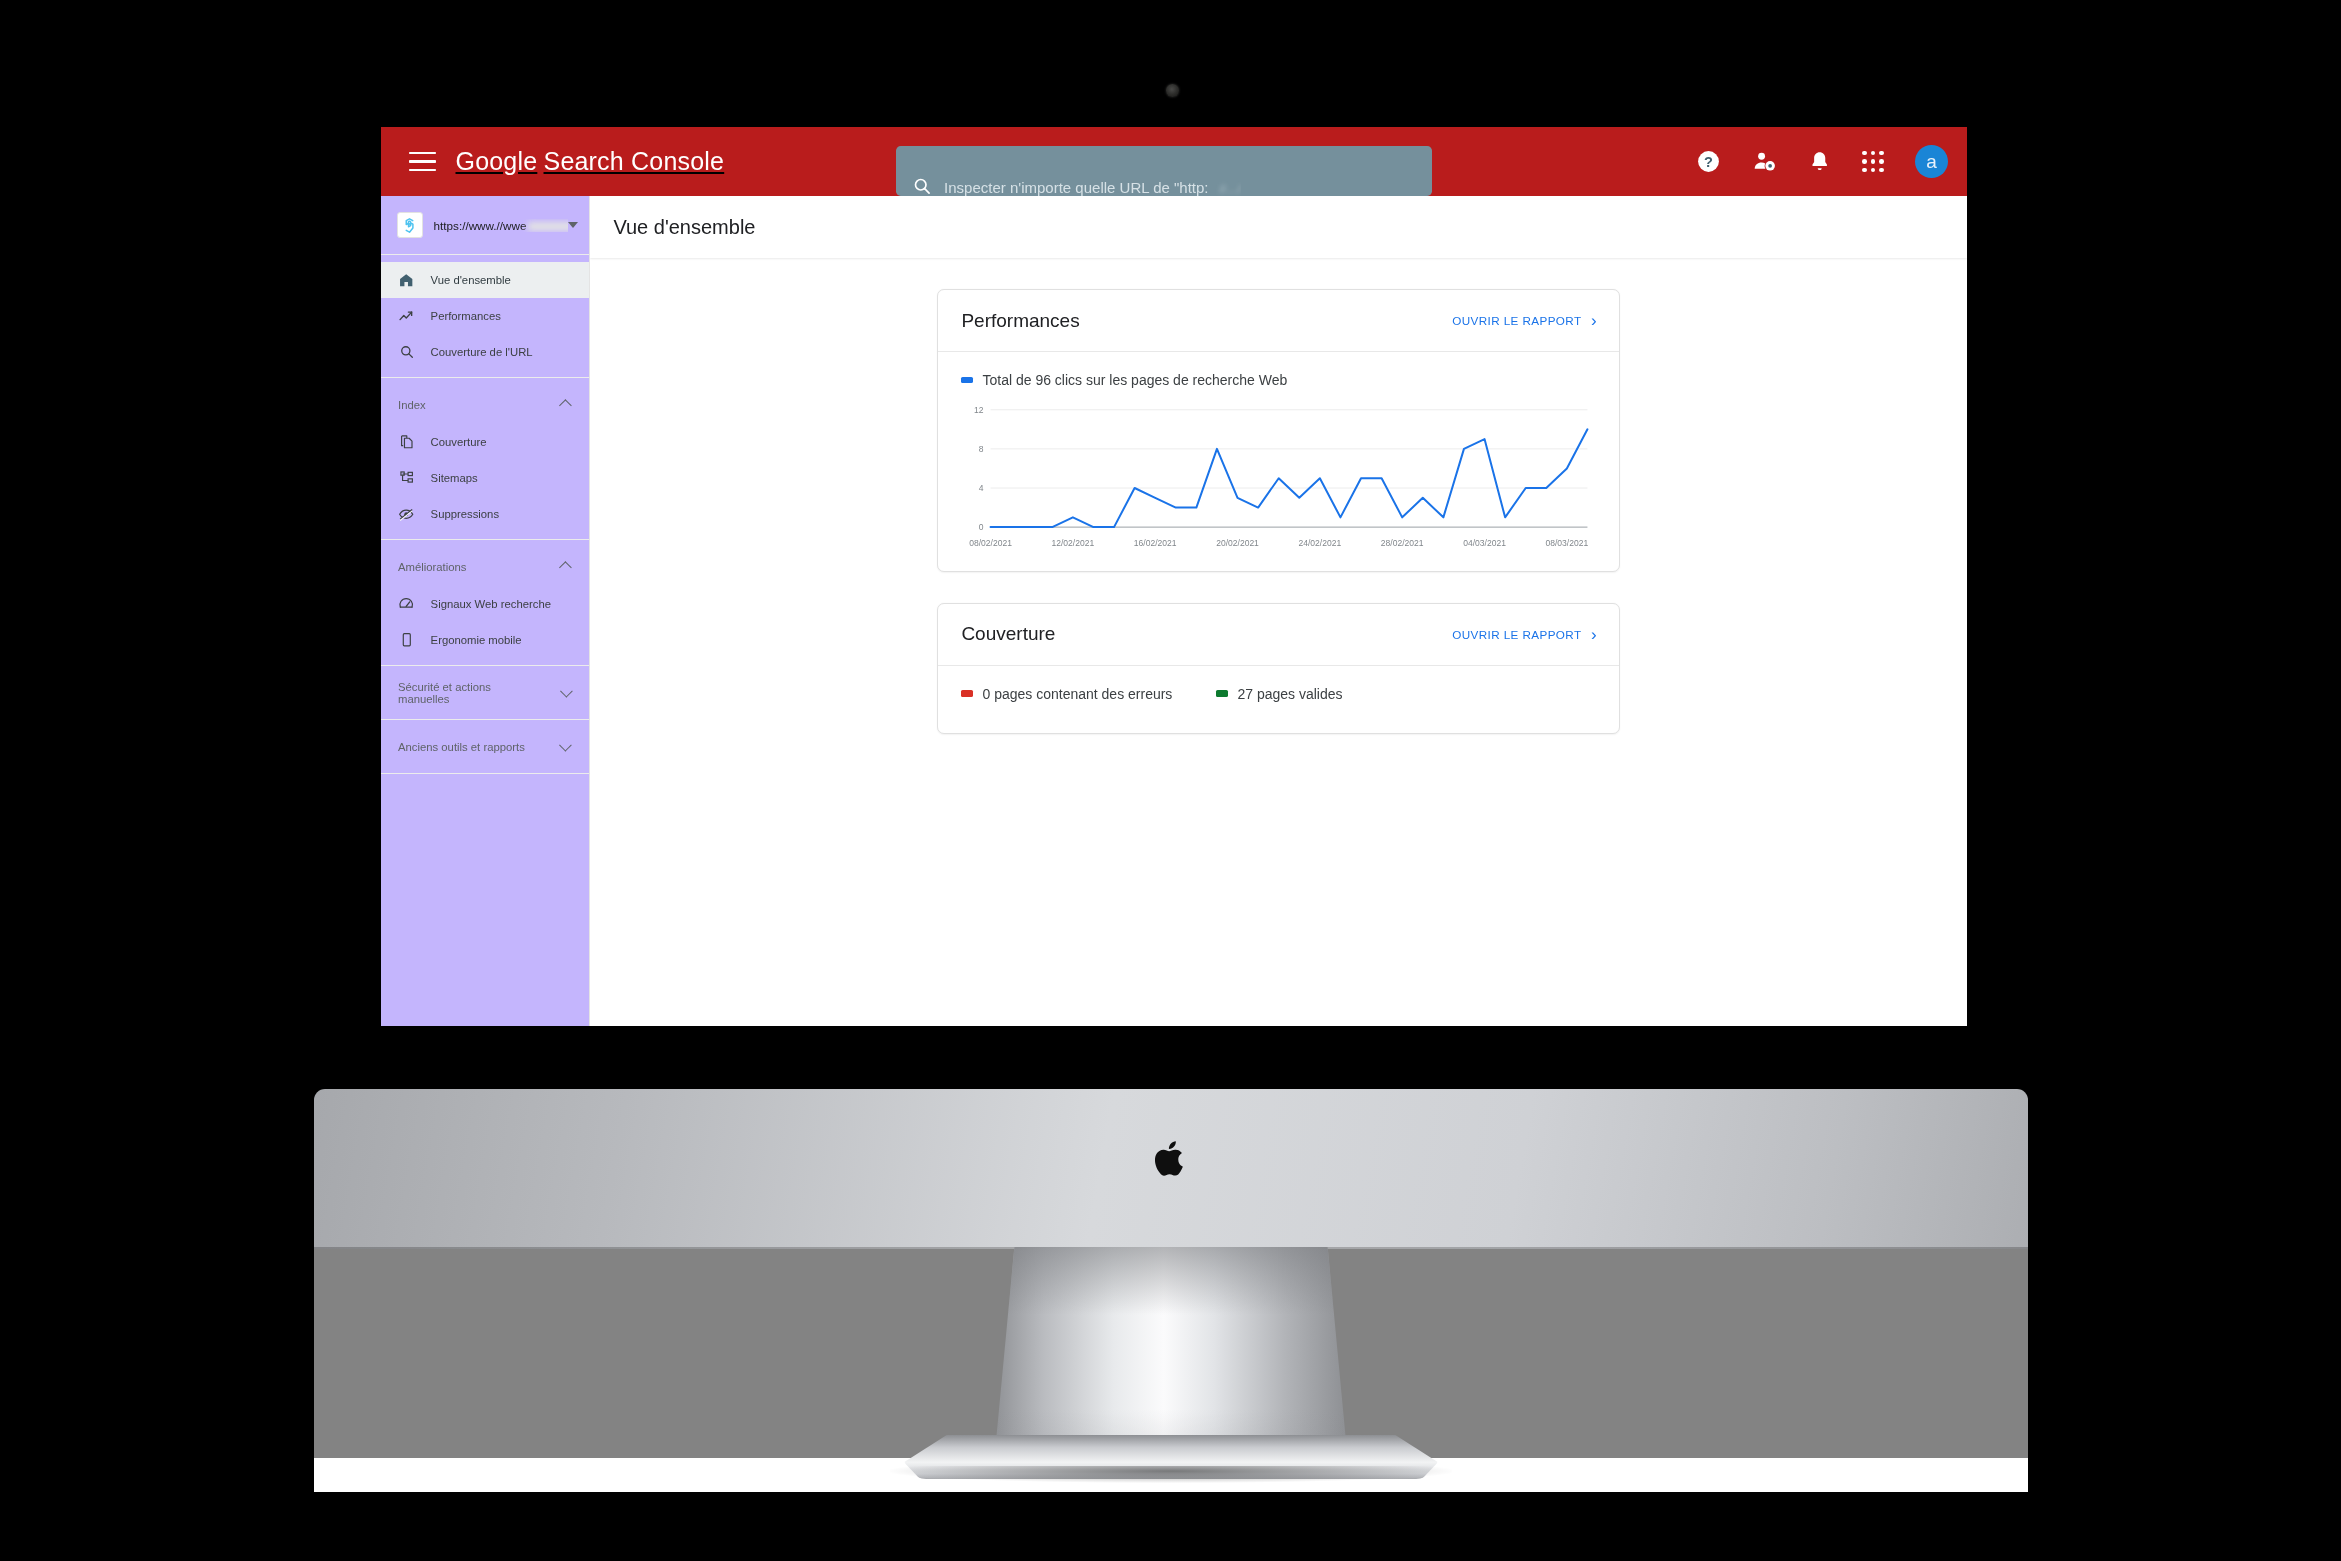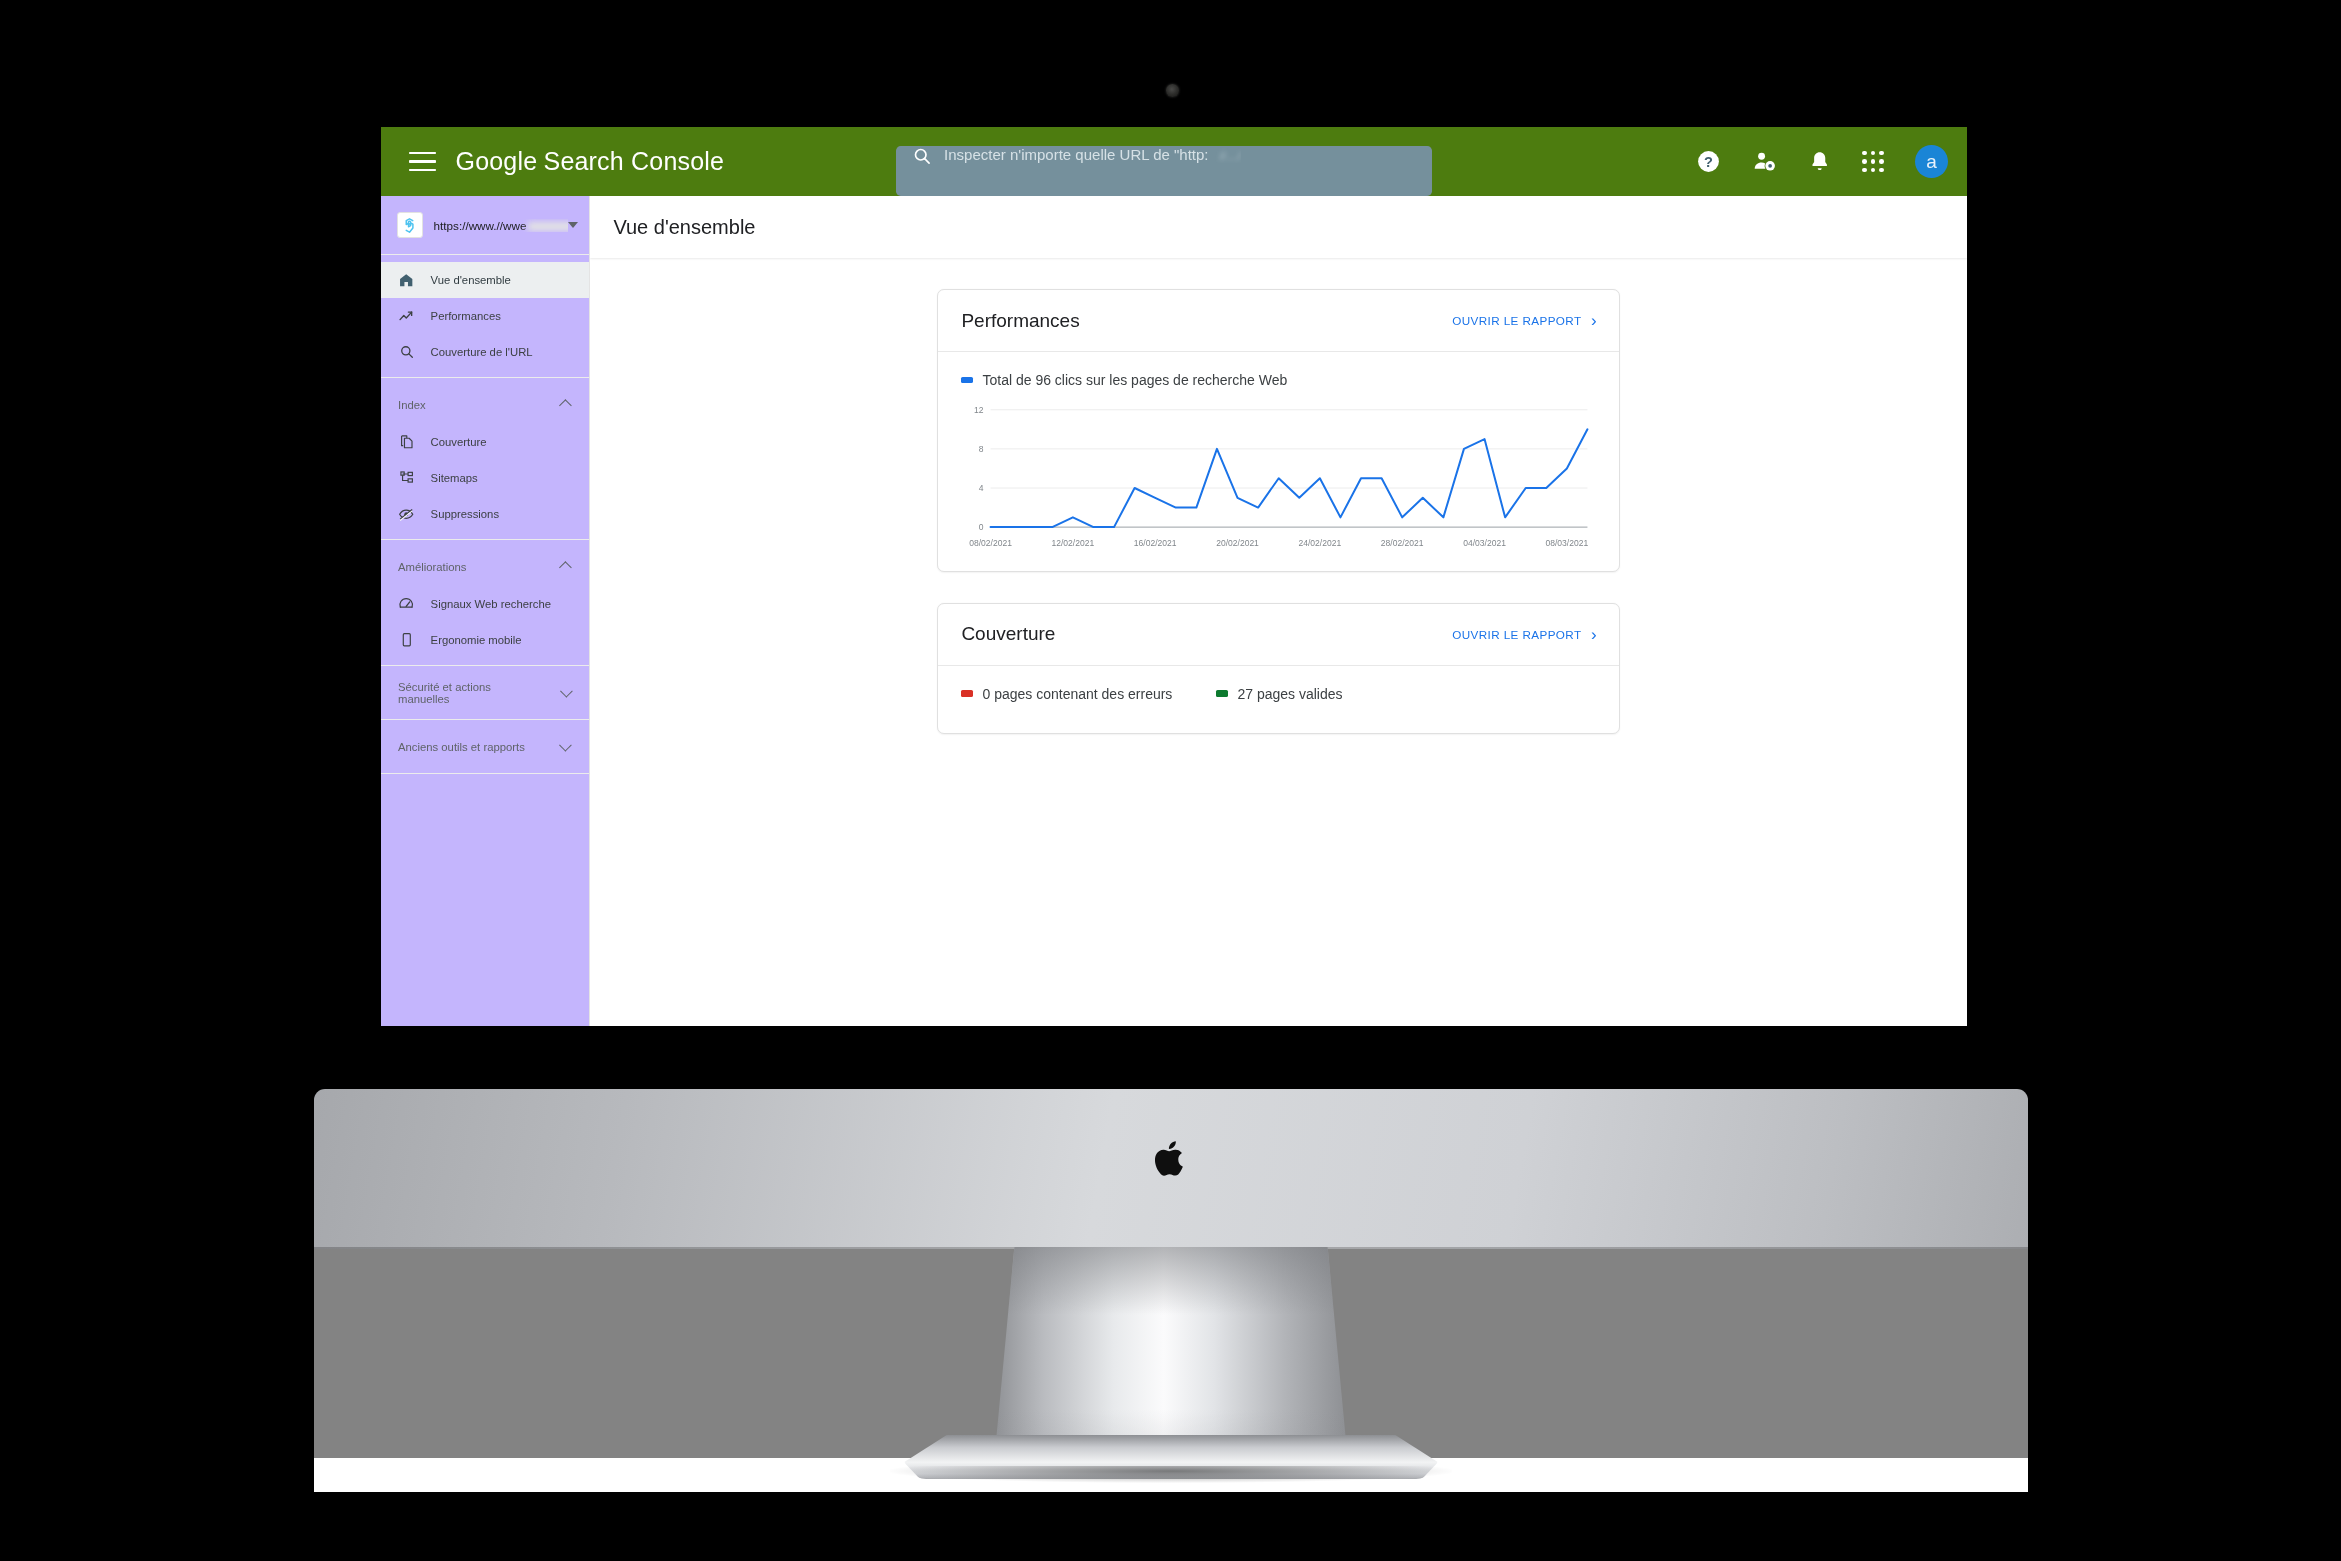--- a/index.html
+++ b/index.html
@@ -17,35 +17,36 @@
     background: radial-gradient(circle at 45% 40%, #4a4a48 0%, #2a2a28 55%, #151513 100%);
     box-shadow: 0 0 2.3px rgba(90,90,90,.6);
   }
   .screen {
     position: absolute; left: 381px; top: 127px; width: 1586px; height: 899px;
     background: #fff; overflow: hidden;
   }
 
   
   .appbar {
-    height: 69px; background: #4d7c0f; display: flex; align-items: center;
+    height: 69px; background: #b91c1c; display: flex; align-items: center;
     position: relative;
+    text-decoration: underline;
   }
   .hamburger {
     width: 26.5px; height: 20px; margin-left: 28px; margin-right: 20px;
     display: flex; flex-direction: column; justify-content: space-between; cursor: pointer;
   }
   .hamburger i { display: block; height: 2.3px; background: #fff; border-radius: 0.8px; }
   .brand { color: #fff; font-size: 25px; letter-spacing: 0.2px; white-space: nowrap; }
   .brand .g { font-weight: 500; }
   .brand .sc { font-weight: 300; margin-left: 6.2px; }
 
   .searchwrap {
     position: absolute; left: 515px; top: 19px; width: 536px; height: 50px;
-    background: #75909c; border-radius: 4.7px; display: flex; align-items: flex-start;
+    background: #75909c; border-radius: 4.7px; display: flex; align-items: flex-end;
     cursor: text;
   }
   .searchwrap svg { margin-left: 15.6px; margin-right: 12.5px; flex: none; }
   .searchph {
     color: #d6e1e6; font-size: 15px; font-weight: 300; white-space: nowrap;
     overflow: hidden;
   }
   .searchph .blur { filter: blur(2.3px); opacity: .55; margin-left: 11px; font-size: 11.7px; }
 
   .barright {

